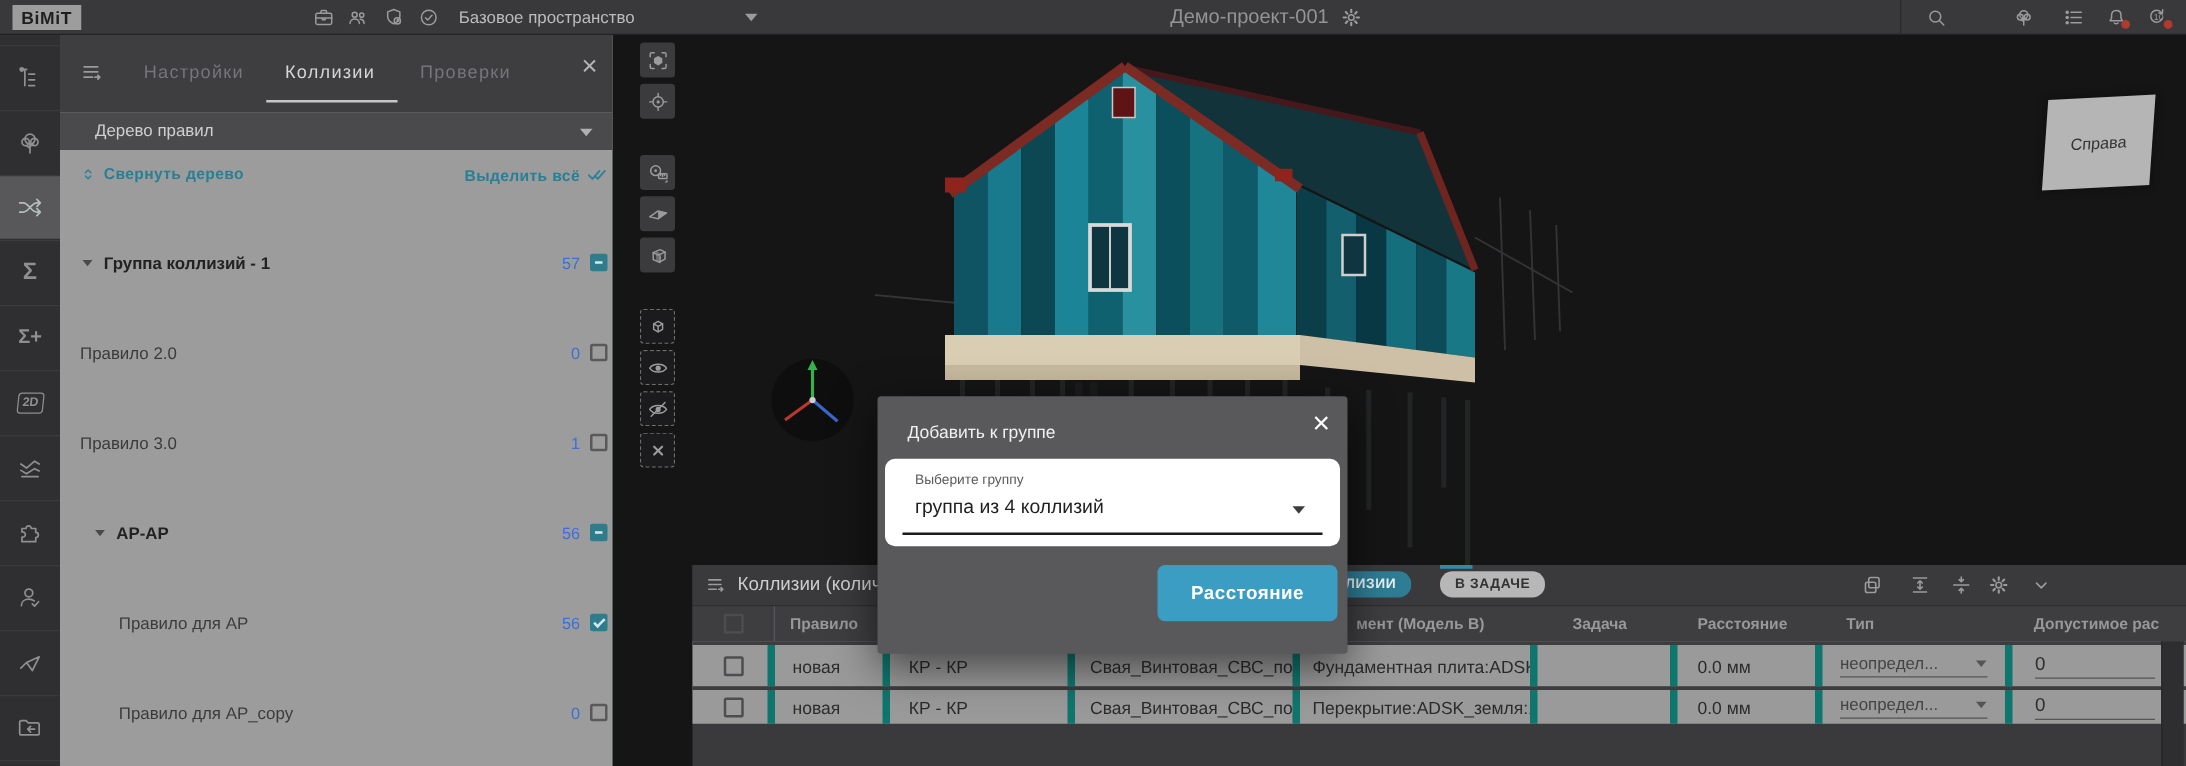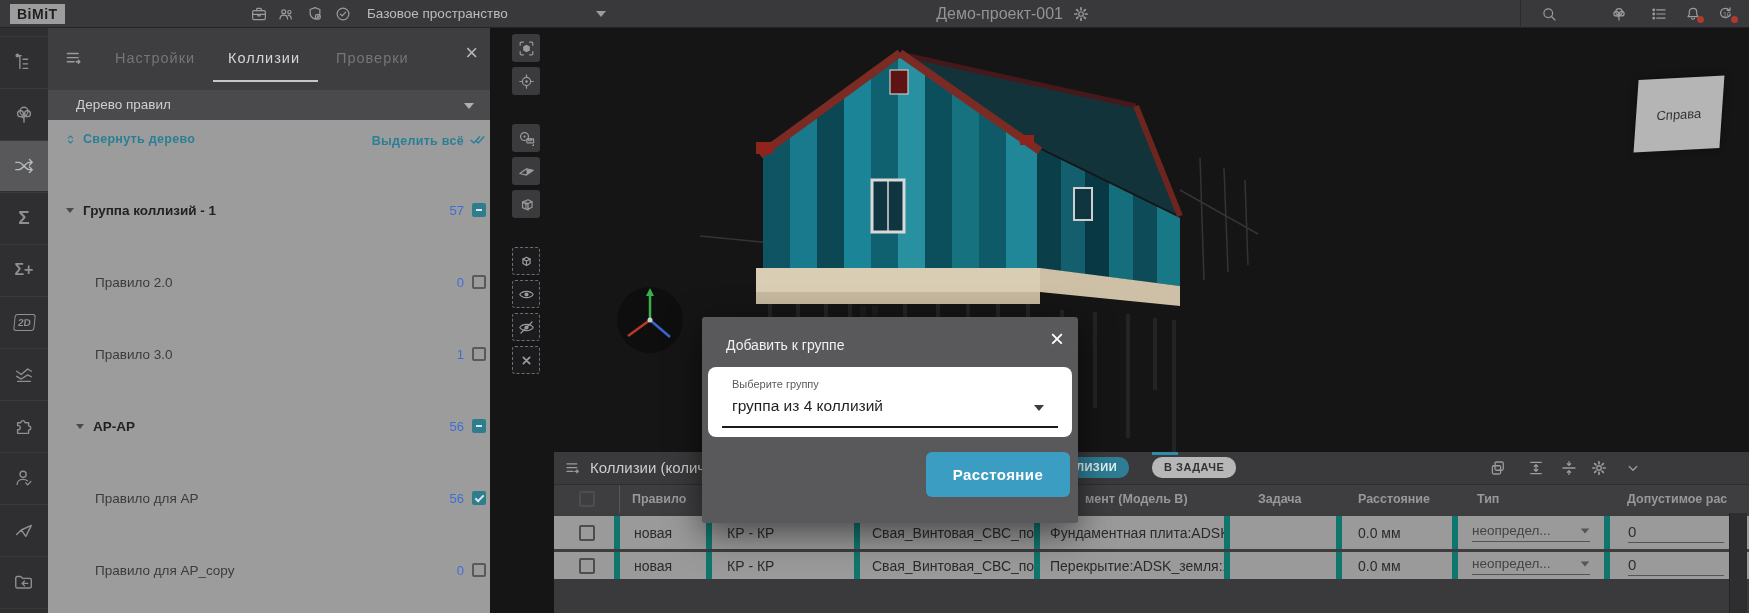--- a/index.html
+++ b/index.html
@@ -36,21 +36,21 @@
   .tab.active { color:#d6d6d7; }
   #tab-underline { position:absolute; left:165px; top:52px; width:105px; height:2px; background:#c6c6c7; }
   .panel-close { position:absolute; right:12px; top:14px; font-size:22px; color:#b5b5b6; line-height:22px; }
   #tree-bar { position:absolute; top:62px; left:0; right:0; height:30px; background:#4a4a4c; color:#cfcfd0; font-size:13.5px; line-height:30px; padding-left:28px; }
   #tree-bar .tri-down { position:absolute; right:16px; top:13px; border-top-color:#b0b0b1; }
   #tree-body { position:absolute; top:92px; left:0; right:0; bottom:0; }
   .links-row { display:flex; align-items:center; margin-top:8px; height:22px; padding:0 4px 0 16px; font-size:12.5px; font-weight:bold; letter-spacing:.3px; color:#2a7f95; }
   .links-row svg { stroke:#2a7f95; fill:none; stroke-width:2; stroke-linecap:round; stroke-linejoin:round; }
   .link-right { margin-left:auto; display:flex; align-items:flex-end; }
   .trow { position:relative; height:24px; display:flex; align-items:center; font-size:13.5px; color:#3b3b3c; padding-left:18px;margin-top:48px; }
-  .trow.lv1 { padding-left:47px; }
+  .trow.lv1 { padding-left:16px; }
   .trow.lv1b { padding-left:28px; }
   .trow.lv2 { padding-left:47px; }
   .trow .tri { width:0; height:0; border-left:4.5px solid transparent; border-right:4.5px solid transparent; border-top:5.5px solid #4a4a4c; margin-right:9px; }
   .trow .bold { font-weight:bold; color:#222; }
   .trow .cnt { position:absolute; right:26px; color:#3e6fd6; font-size:13px; }
   .cb { width:14px; height:14px; border:2px solid #59595b; border-radius:2px; position:absolute; right:4px; }
   .cb.on { background:#2e7d8d; border-color:#2e7d8d; }
   .cb.ind::after { content:""; position:absolute; left:2px; right:2px; top:4px; height:2px; background:#d7e6ea; }
   .cb.chk::after { content:""; position:absolute; left:1px; top:2px; width:7px; height:3px; border-left:2px solid #d7e6ea; border-bottom:2px solid #d7e6ea; transform:rotate(-45deg); }
 

